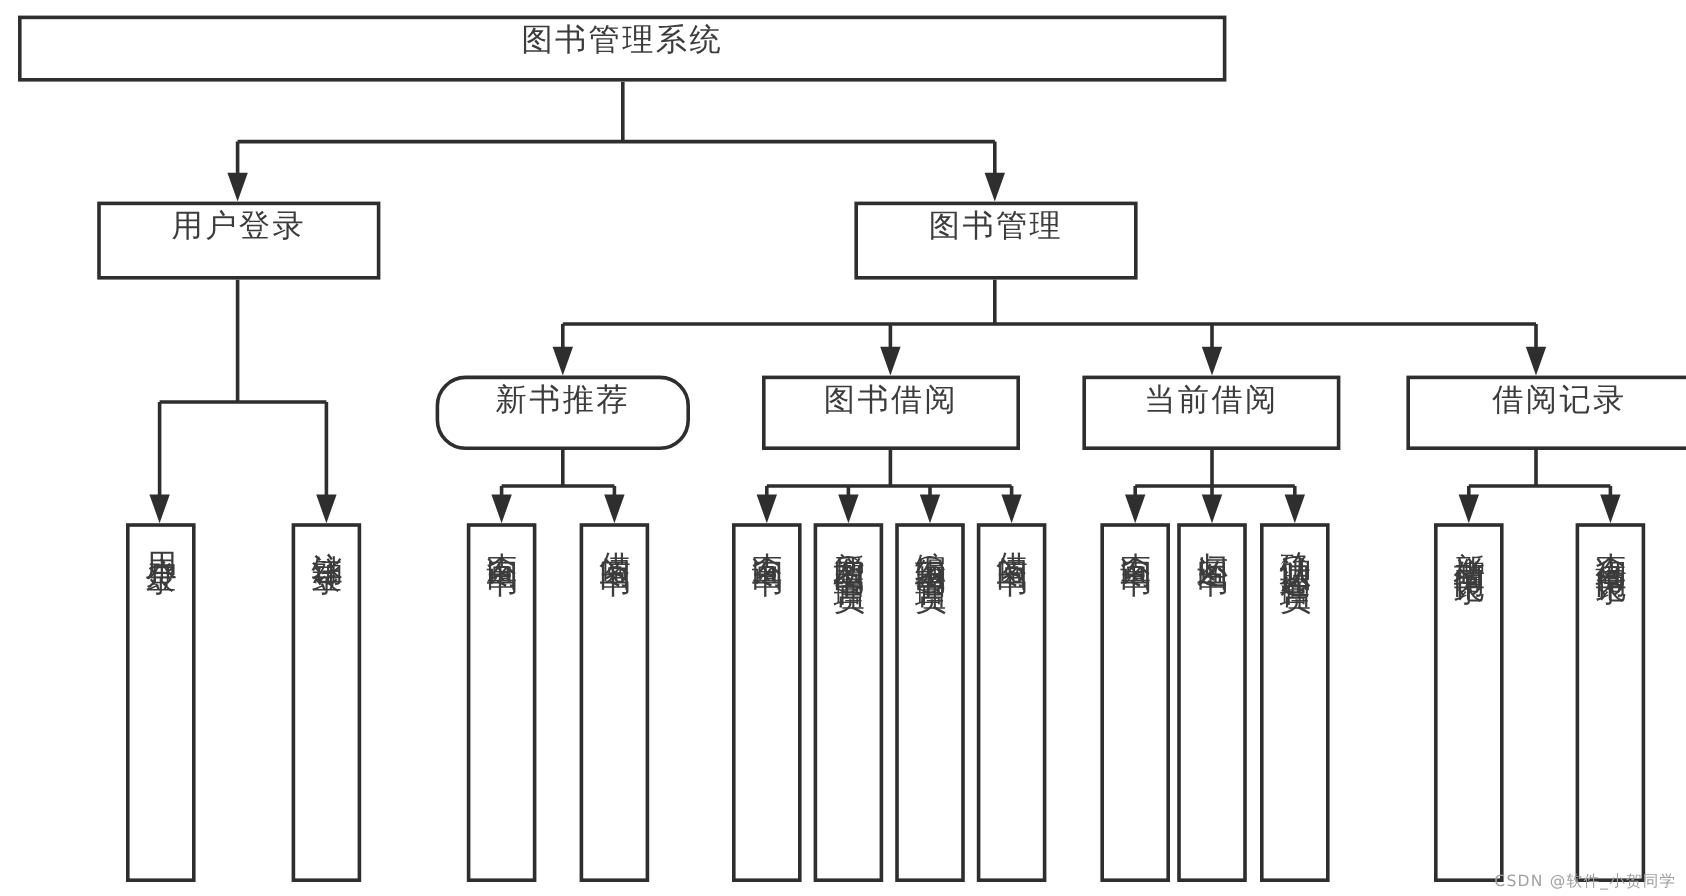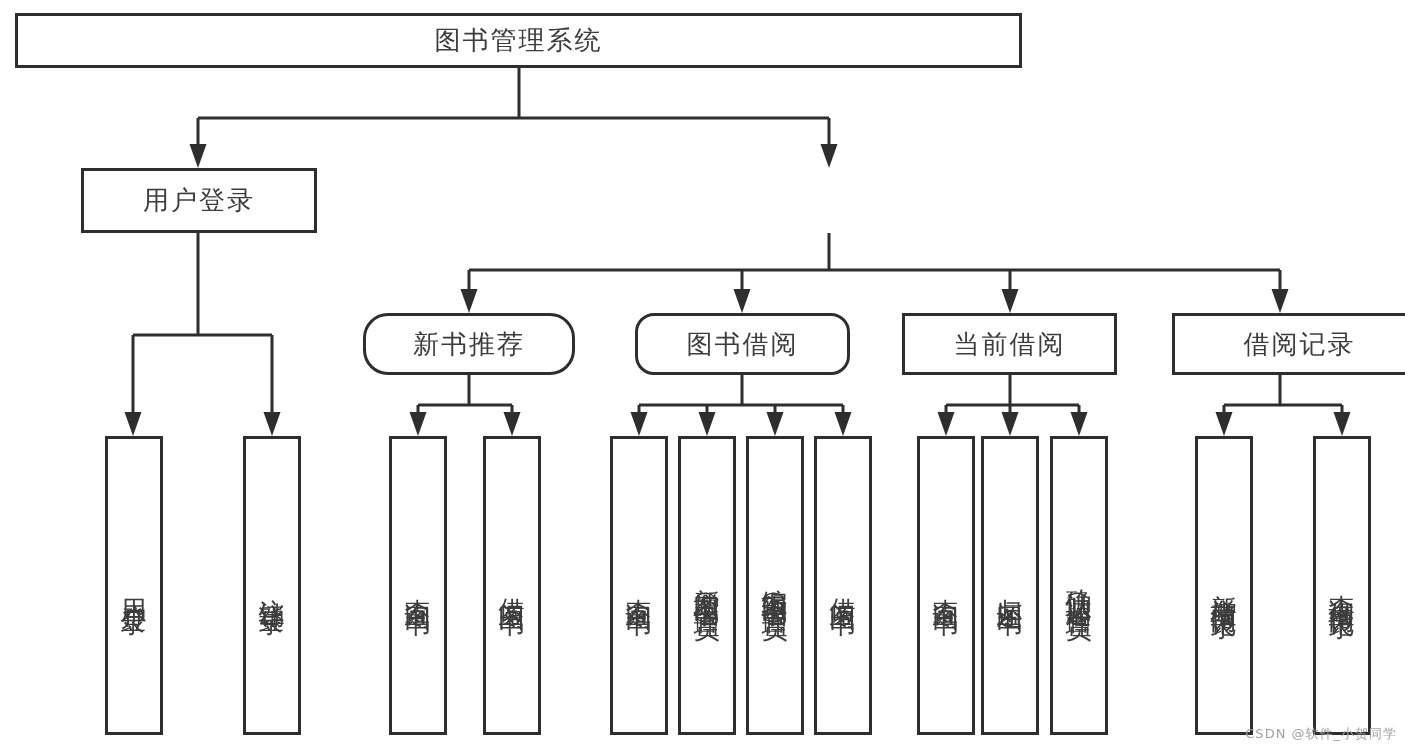--- a/index.html
+++ b/index.html
@@ -12,21 +12,21 @@
   }
   .connector-layer {
     position:absolute; left:0; top:0; width:1405px; height:747px;
   }
   .node {
     position:absolute;
     box-sizing:border-box;
     border:3px solid #2e2e2e;
     background:#ffffff;
     display:flex;
-    align-items:center;
+    align-items:flex-start;
     justify-content:center;
     color:#3c3c3c;
   }
   .h-label {
     font-size:26px;
     letter-spacing:2px;
     white-space:nowrap;
   }
   .v-label {
     writing-mode:vertical-rl;
@@ -90,25 +90,28 @@
     </g>
   </svg>
 
   <div class="node" style="left:15px; top:13px; width:1007px; height:55px;">
     <span class="h-label">图书管理系统</span>
   </div>
 
   <div class="node" style="left:81px; top:168px; width:236px; height:65px;">
     <span class="h-label">用户登录</span>
   </div>
+  <div class="node" style="left:712px; top:168px; width:236px; height:65px;">
+    <span class="h-label">图书管理</span>
+  </div>
 
   <div class="node" style="left:363px; top:313px; width:212px; height:62px;border-radius:25px;">
     <span class="h-label">新书推荐</span>
   </div>
-  <div class="node" style="left:635px; top:313px; width:215px; height:62px;border-radius:19px;">
+  <div class="node" style="left:635px; top:313px; width:215px; height:62px;">
     <span class="h-label">图书借阅</span>
   </div>
   <div class="node" style="left:902px; top:313px; width:215px; height:62px;">
     <span class="h-label">当前借阅</span>
   </div>
   <div class="node" style="left:1172px; top:313px; width:255px; height:62px;">
     <span class="h-label">借阅记录</span>
   </div>
 
   <div class="node" style="left:105px; top:436px; width:58px; height:299px;">

